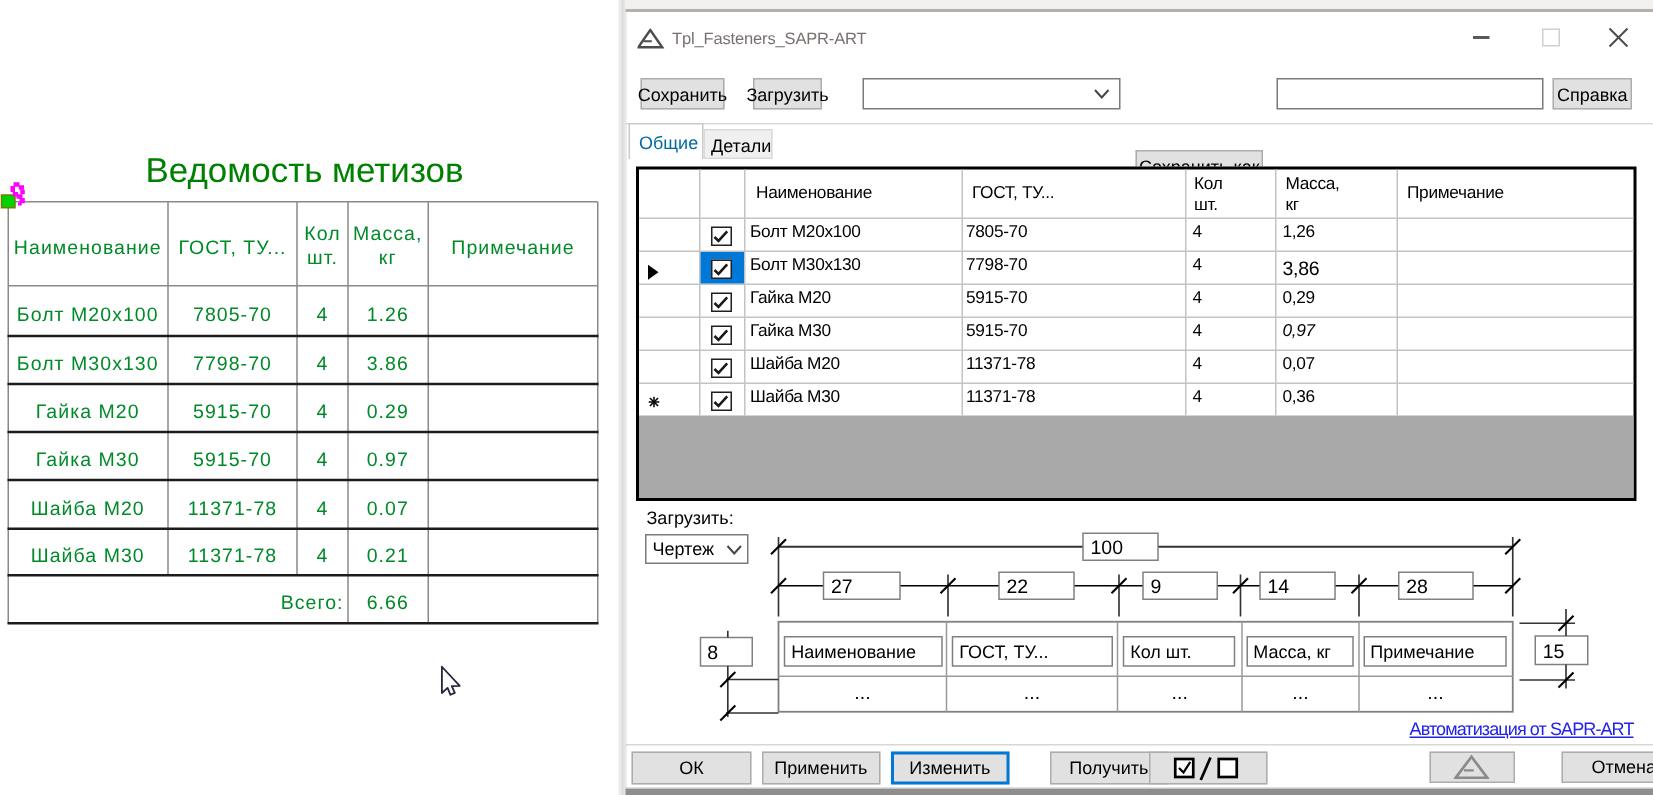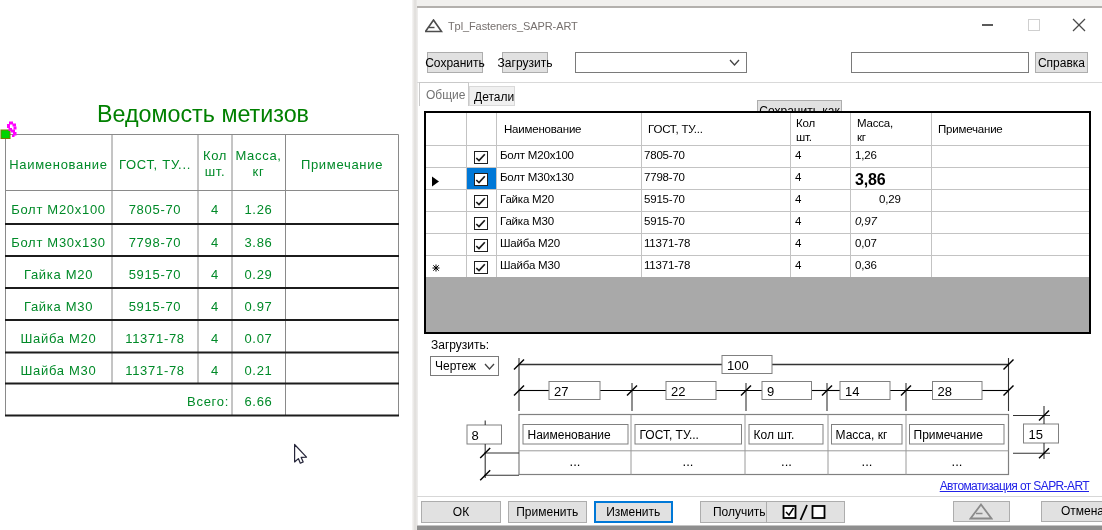--- a/index.html
+++ b/index.html
@@ -116,21 +116,21 @@
 <svg class="abs" style="left:729px;top:59px" width="12" height="8">
   <polyline points="1,1 5.5,6 10,1" fill="none" stroke="#444" stroke-width="1.3"></polyline>
 </svg>
 <div class="btn" style="left:757px;top:52px;width:85px;height:21px;margin-top:48px;">Сохранить как</div>
 <div class="abs" style="left:851px;top:52px;width:178px;height:21px;background:#fff;border:1px solid #7a7a7a;box-sizing:border-box;"></div>
 <div class="btn" style="left:1035px;top:52px;width:53px;height:21px;">Справка</div>
 
 <div class="abs" style="left:417px;top:82px;width:685px;height:1px;background:#d9d9d9;"></div>
 <div class="abs" style="left:469px;top:86px;width:46px;height:20px;background:#f0f0f0;border:1px solid #d9d9d9;box-sizing:border-box;"></div>
 <div class="abs" style="left:419px;top:82px;width:50px;height:24px;background:#fff;border:1px solid #c9c9c9;border-bottom:none;box-sizing:border-box;"></div>
-<div class="abs" style="left:426px;top:88px;font-size:12px;color:#737373;">Общие</div>
+<div class="abs" style="left:426px;top:88px;font-size:12px;color:#0369a1;">Общие</div>
 <div class="abs" style="left:474px;top:90px;font-size:12px;color:#000;">Детали</div>
 
 <div class="abs" style="left:424px;top:111px;width:667px;height:222.5px;border:2px solid #000;box-sizing:border-box;background:#fff;">
   <div class="abs" style="left:0;top:164px;width:663px;height:54.5px;background:#a9a9a9;"></div>
 
   <div class="abs" style="left:40px;top:0;width:1px;height:164px;background:#c3c3c3;"></div>
   <div class="abs" style="left:69.5px;top:0;width:1px;height:164px;background:#c3c3c3;"></div>
   <div class="abs" style="left:214.5px;top:0;width:1px;height:164px;background:#c3c3c3;"></div>
   <div class="abs" style="left:364px;top:0;width:1px;height:164px;background:#c3c3c3;"></div>
   <div class="abs" style="left:424px;top:0;width:1px;height:164px;background:#c3c3c3;"></div>
@@ -176,30 +176,30 @@
     <div class="abs" style="left:795px;top:148.5px;font-size:11.5px;letter-spacing:-0.2px;">4</div>
     <div class="abs" style="left:855px;top:148.5px;font-size:11.5px;letter-spacing:-0.2px;">1,26</div>
     <div class="abs" style="left:474px;top:172.5px;width:13.5px;height:13.5px;background:#fff;border:1.4px solid #1f1f1f;box-sizing:border-box;">
       <svg width="11" height="11" style="position:absolute;left:0;top:0">
         <polyline points="1.3,6 4,8.6 9.8,2.2" fill="none" stroke="#1a1a1a" stroke-width="1.7"></polyline>
       </svg>
     </div>
     <div class="abs" style="left:500px;top:170.5px;font-size:11.5px;letter-spacing:-0.2px;">Болт М30х130</div>
     <div class="abs" style="left:644px;top:170.5px;font-size:11.5px;letter-spacing:-0.2px;">7798-70</div>
     <div class="abs" style="left:795px;top:170.5px;font-size:11.5px;letter-spacing:-0.2px;">4</div>
-    <div class="abs" style="left:855px;top:170.5px;font-size:16px;letter-spacing:-0.2px;font-weight:bold;">3,86</div>
+    <div class="abs" style="left:855px;top:170.5px;font-size:13px;letter-spacing:-0.2px;">3,86</div>
     <div class="abs" style="left:474px;top:194.5px;width:13.5px;height:13.5px;background:#fff;border:1.4px solid #1f1f1f;box-sizing:border-box;">
       <svg width="11" height="11" style="position:absolute;left:0;top:0">
         <polyline points="1.3,6 4,8.6 9.8,2.2" fill="none" stroke="#1a1a1a" stroke-width="1.7"></polyline>
       </svg>
     </div>
     <div class="abs" style="left:500px;top:192.5px;font-size:11.5px;letter-spacing:-0.2px;">Гайка М20</div>
     <div class="abs" style="left:644px;top:192.5px;font-size:11.5px;letter-spacing:-0.2px;">5915-70</div>
     <div class="abs" style="left:795px;top:192.5px;font-size:11.5px;letter-spacing:-0.2px;">4</div>
-    <div class="abs" style="left:879px;top:192.5px;font-size:11.5px;letter-spacing:-0.2px;">0,29</div>
+    <div class="abs" style="left:855px;top:192.5px;font-size:11.5px;letter-spacing:-0.2px;">0,29</div>
     <div class="abs" style="left:474px;top:216.5px;width:13.5px;height:13.5px;background:#fff;border:1.4px solid #1f1f1f;box-sizing:border-box;">
       <svg width="11" height="11" style="position:absolute;left:0;top:0">
         <polyline points="1.3,6 4,8.6 9.8,2.2" fill="none" stroke="#1a1a1a" stroke-width="1.7"></polyline>
       </svg>
     </div>
     <div class="abs" style="left:500px;top:214.5px;font-size:11.5px;letter-spacing:-0.2px;">Гайка М30</div>
     <div class="abs" style="left:644px;top:214.5px;font-size:11.5px;letter-spacing:-0.2px;">5915-70</div>
     <div class="abs" style="left:795px;top:214.5px;font-size:11.5px;letter-spacing:-0.2px;">4</div>
     <div class="abs" style="left:855px;top:214.5px;font-size:11.5px;letter-spacing:-0.2px;font-style:italic;">0,97</div>
     <div class="abs" style="left:474px;top:238.5px;width:13.5px;height:13.5px;background:#fff;border:1.4px solid #1f1f1f;box-sizing:border-box;">

